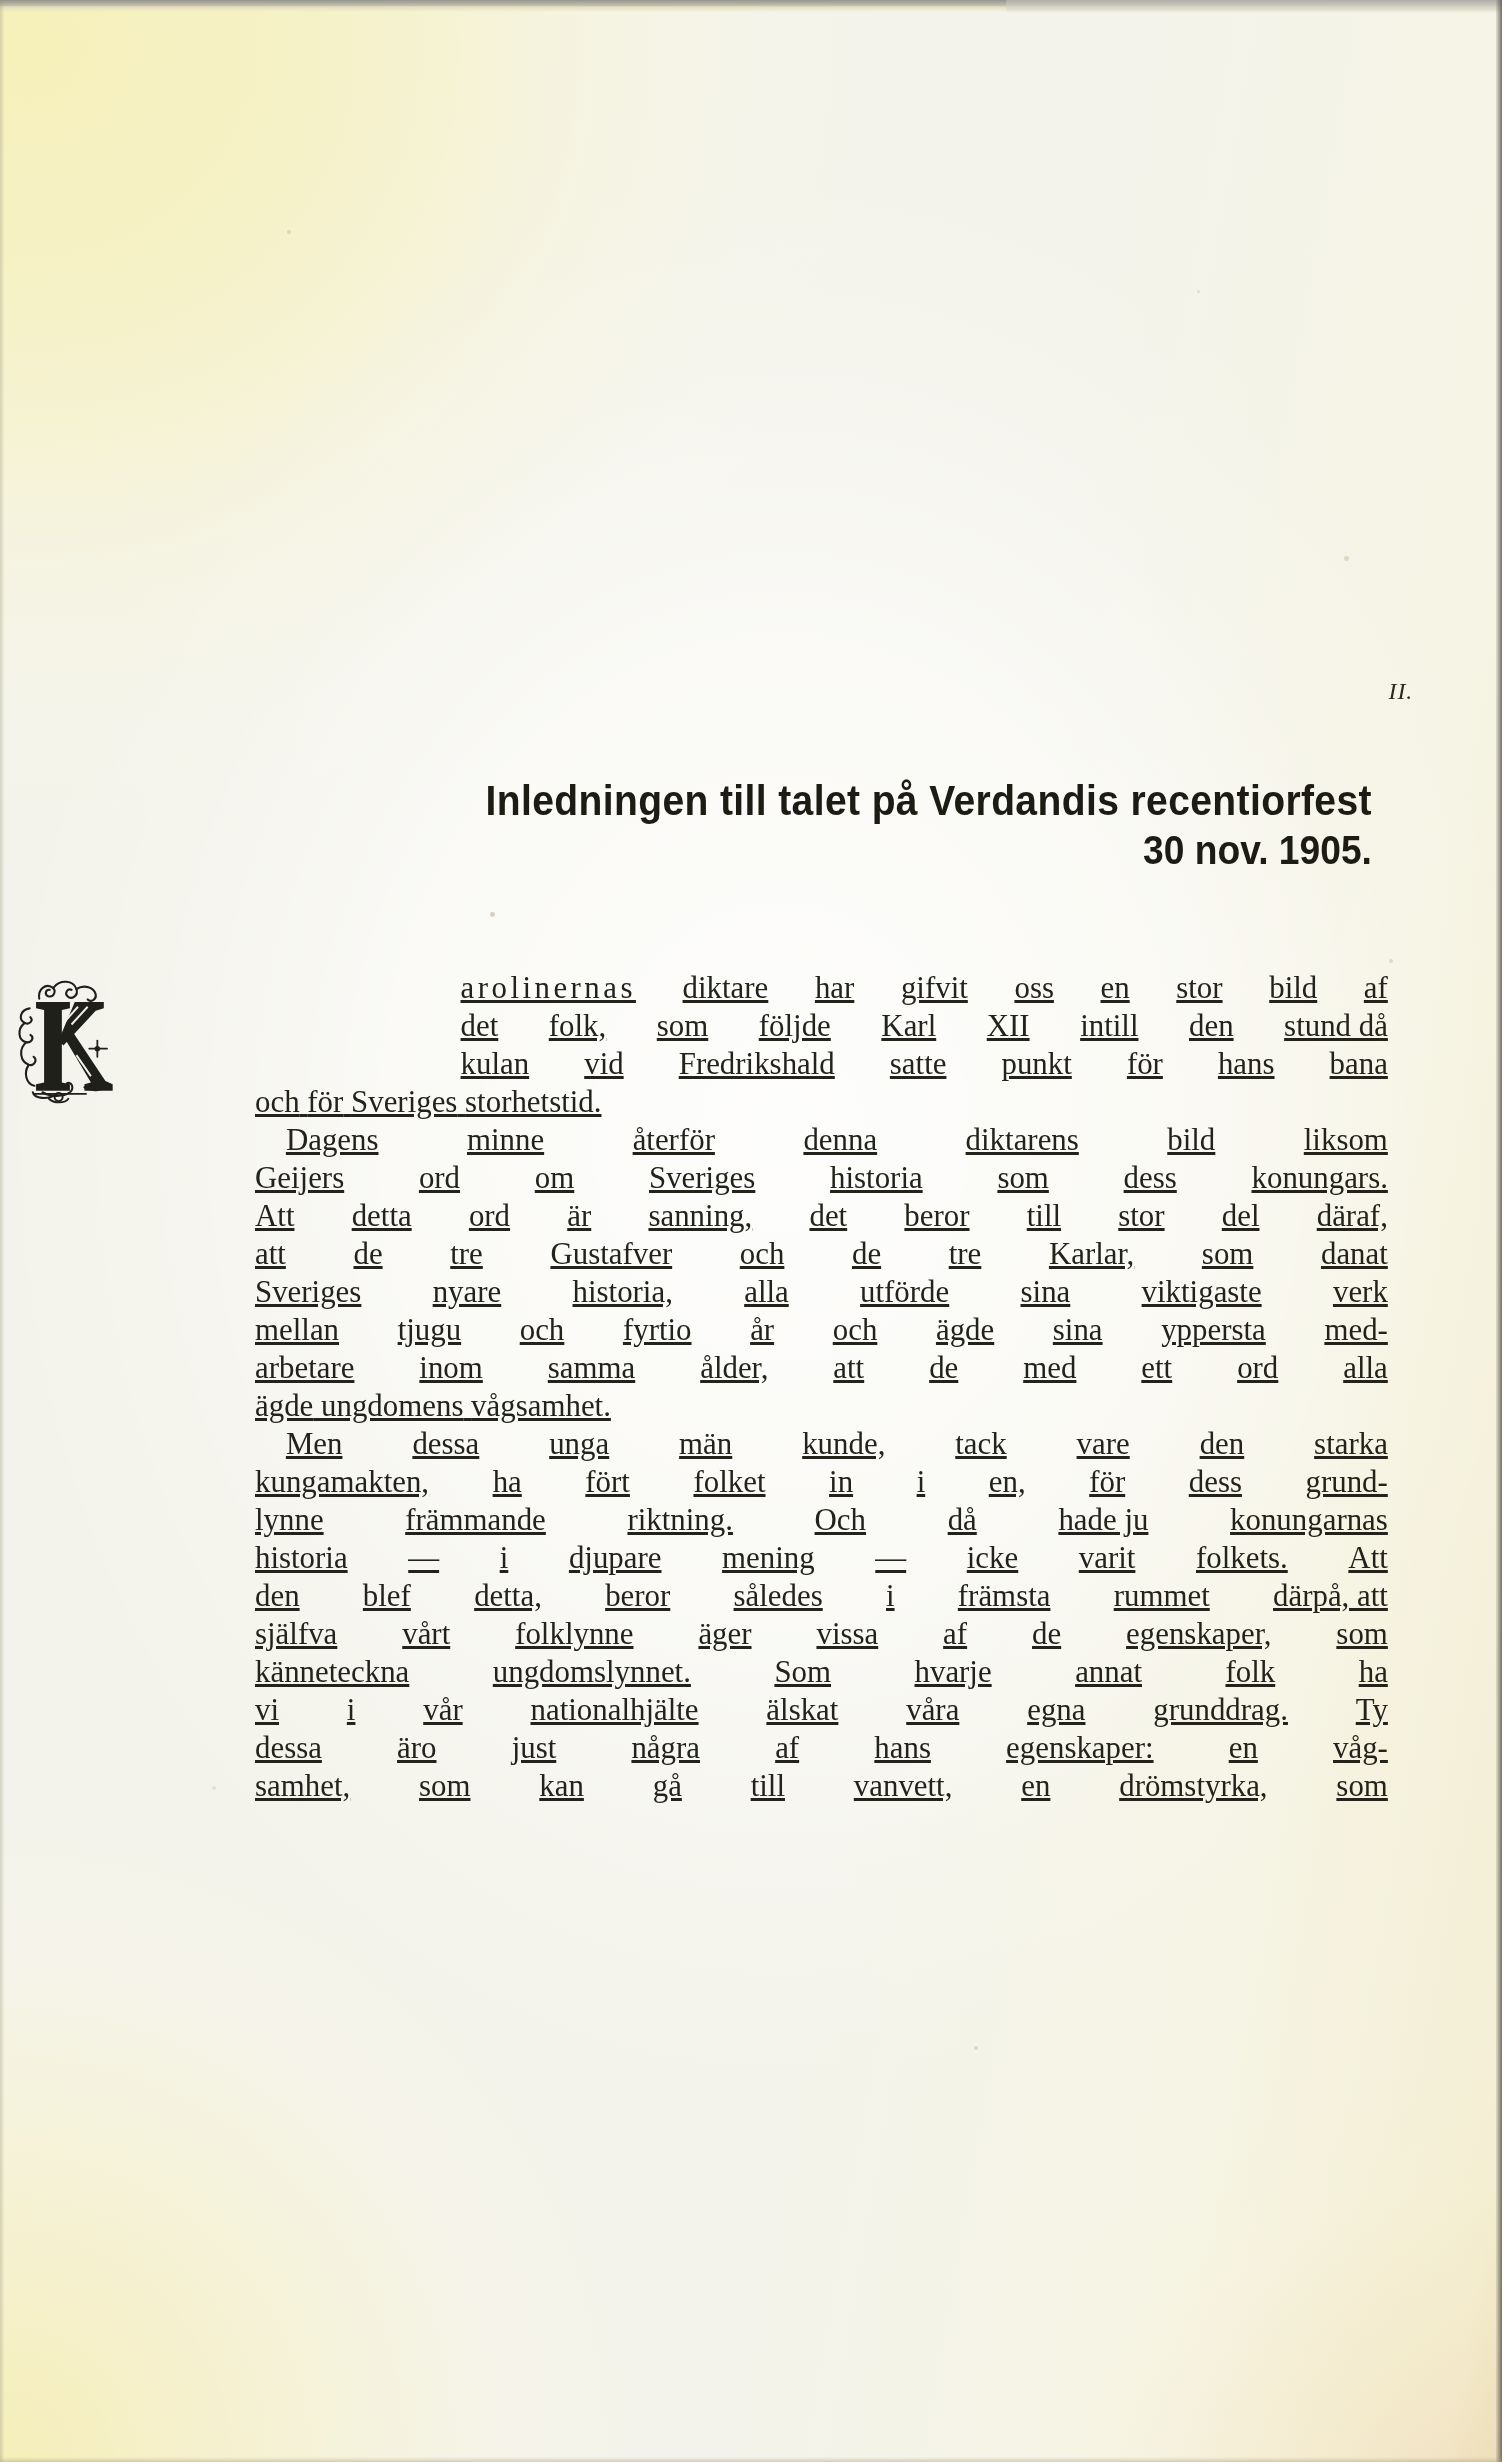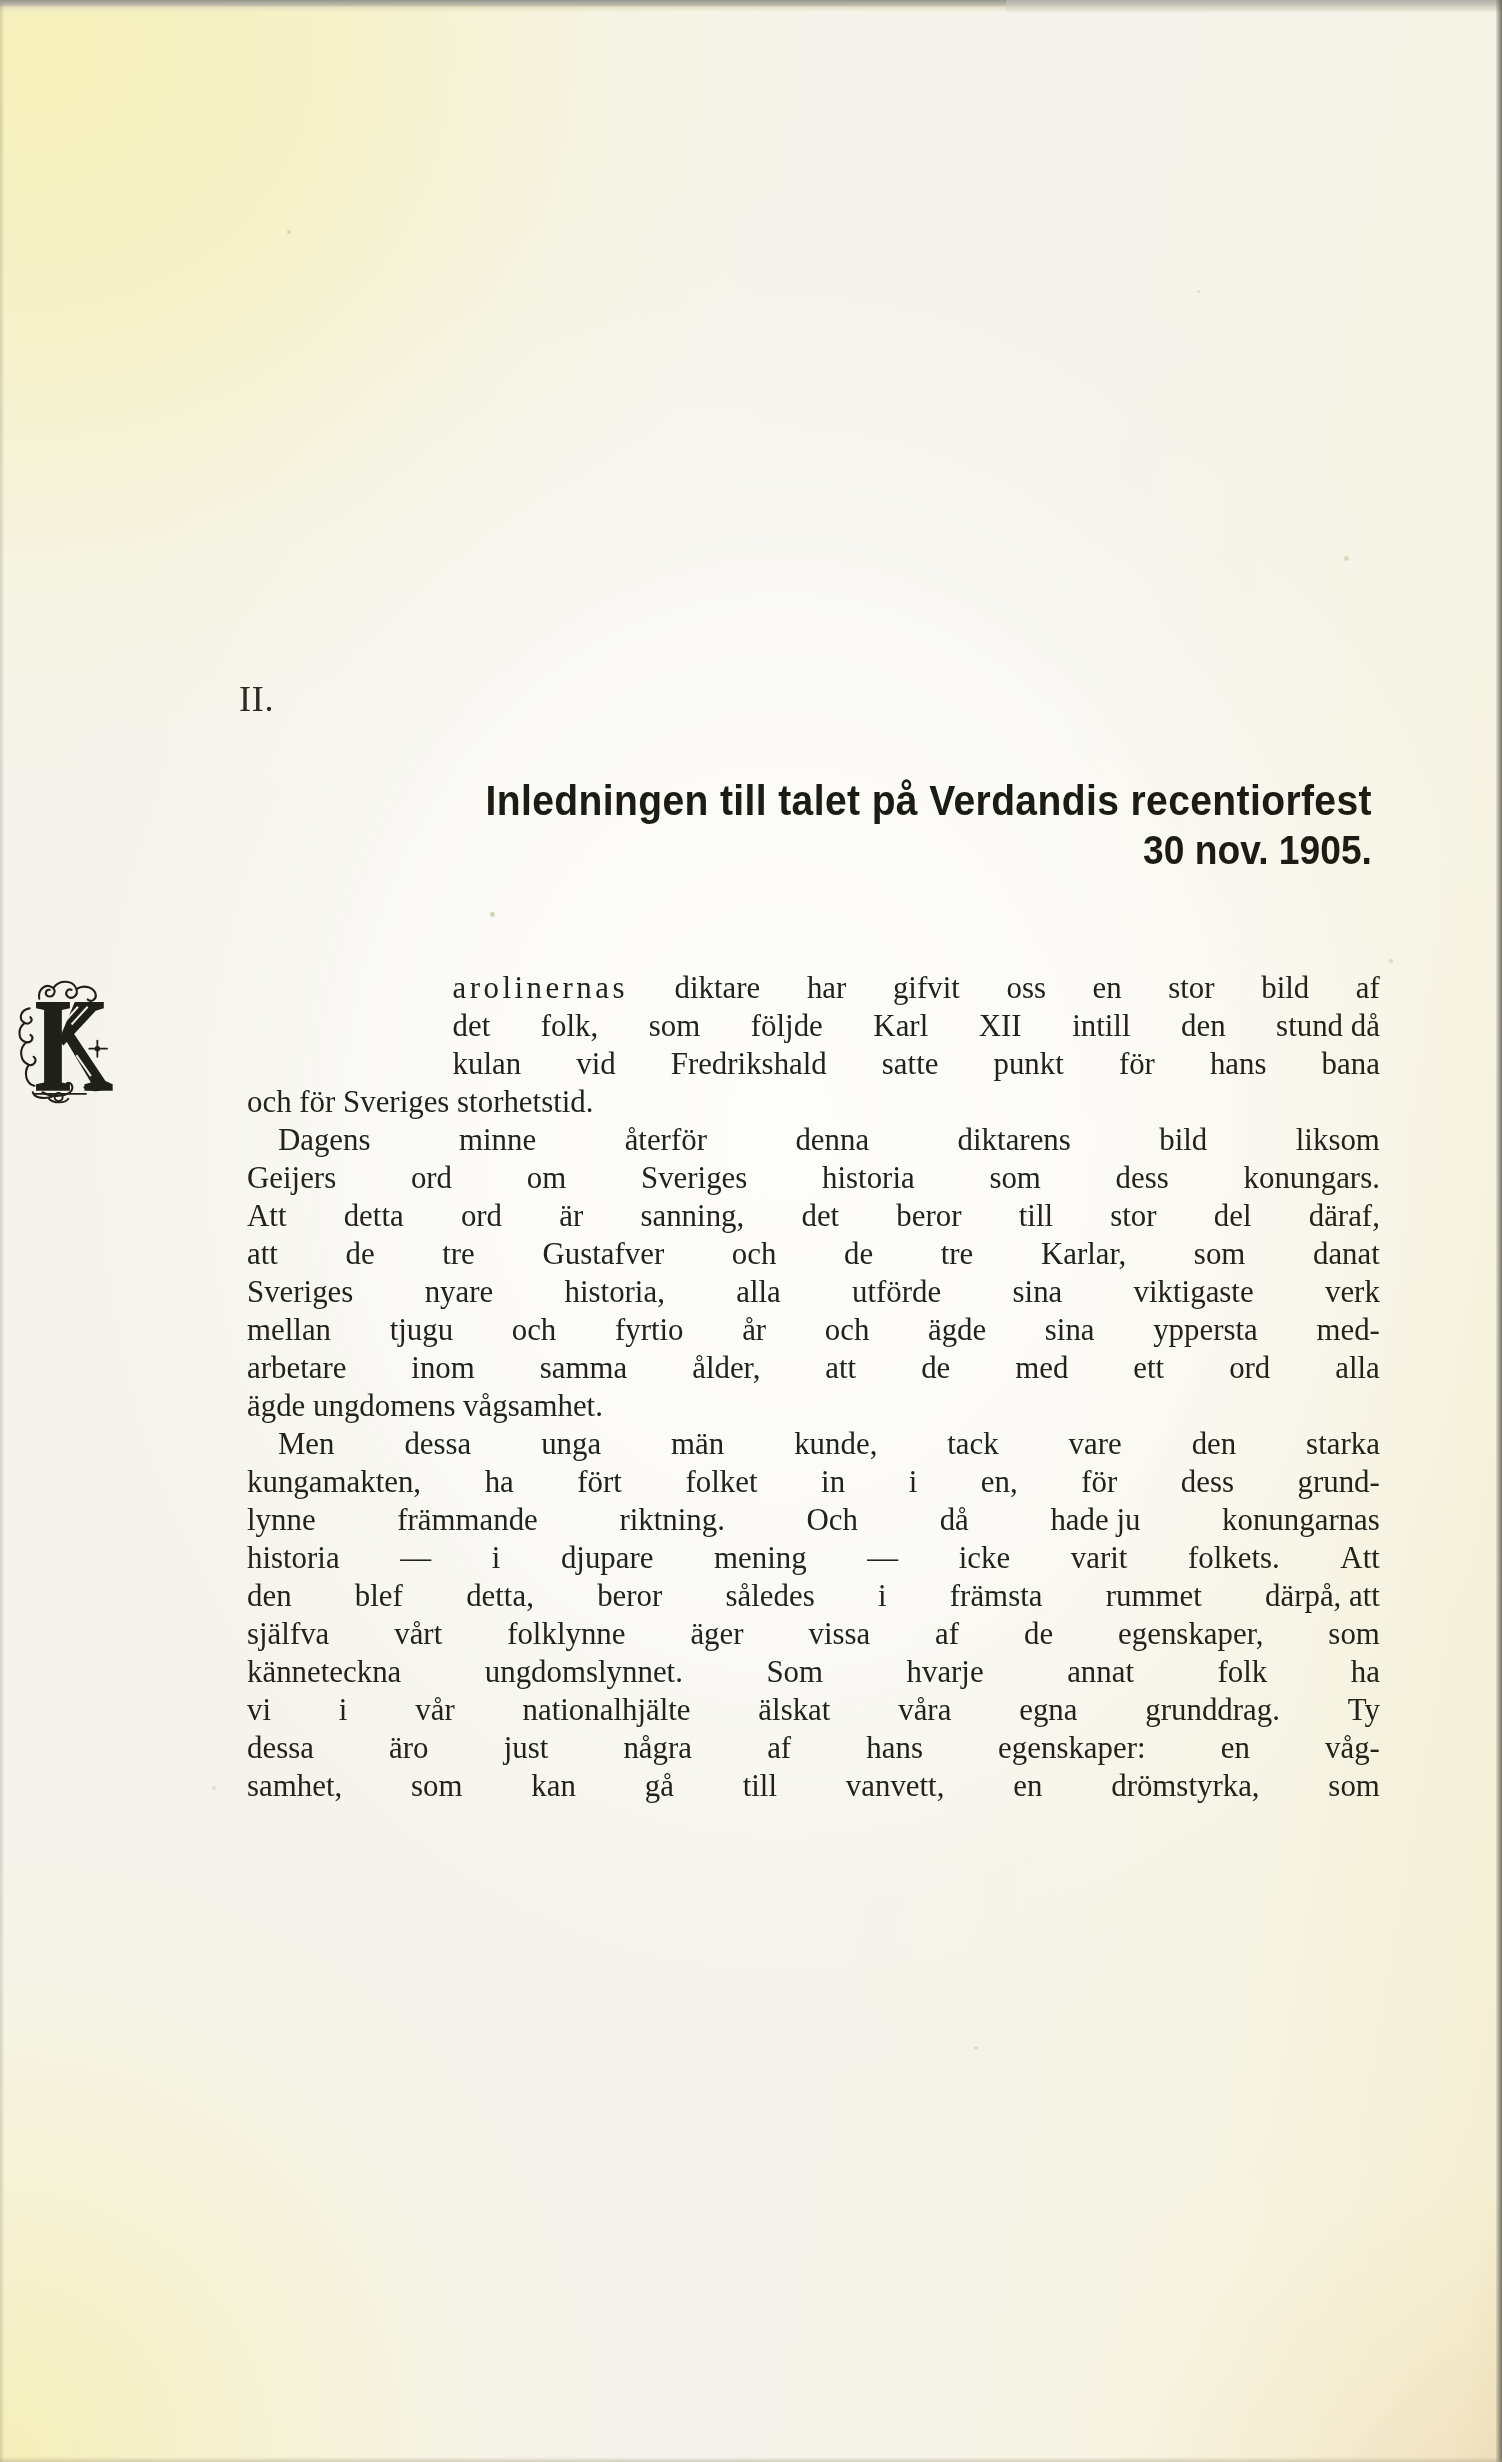--- a/index.html
+++ b/index.html
@@ -137,24 +137,25 @@
     width: 1174px;
     height: 100%;
     color: #23231c;
   }
 
   .chapter-number {
     position: absolute;
     top: 678px;
     left: 0;
     width: 1174px;
-    text-align: left;
-    font-size: 36px;
+    text-align: right;
+    font-size: 24px;
     letter-spacing: 0.8px;
     color: #2b2b20;
+    font-style: italic;
   }
 
   .title-block {
     position: absolute;
     top: 779px;
     left: 0;
     width: 1174px;
     text-align: right;
     font-family: "Liberation Sans Narrow", "Liberation Sans", "DejaVu Sans", sans-serif;
   }
@@ -173,22 +174,23 @@
     line-height: 1.30;
     color: #1c1c14;
     transform: scaleX(0.93);
     transform-origin: center;
   }
 
   
   .body-text {
     position: absolute;
     top: 968px;
-    left: 8px;
+    left: 16px;
     width: 1174px;
+    text-decoration: underline;
   }
 
   .line {
     position: relative;
     height: 38px;
     font-size: 32px;
     line-height: 38px;
     color: #23231c;
     white-space: nowrap;
     transform: scaleX(0.965);

